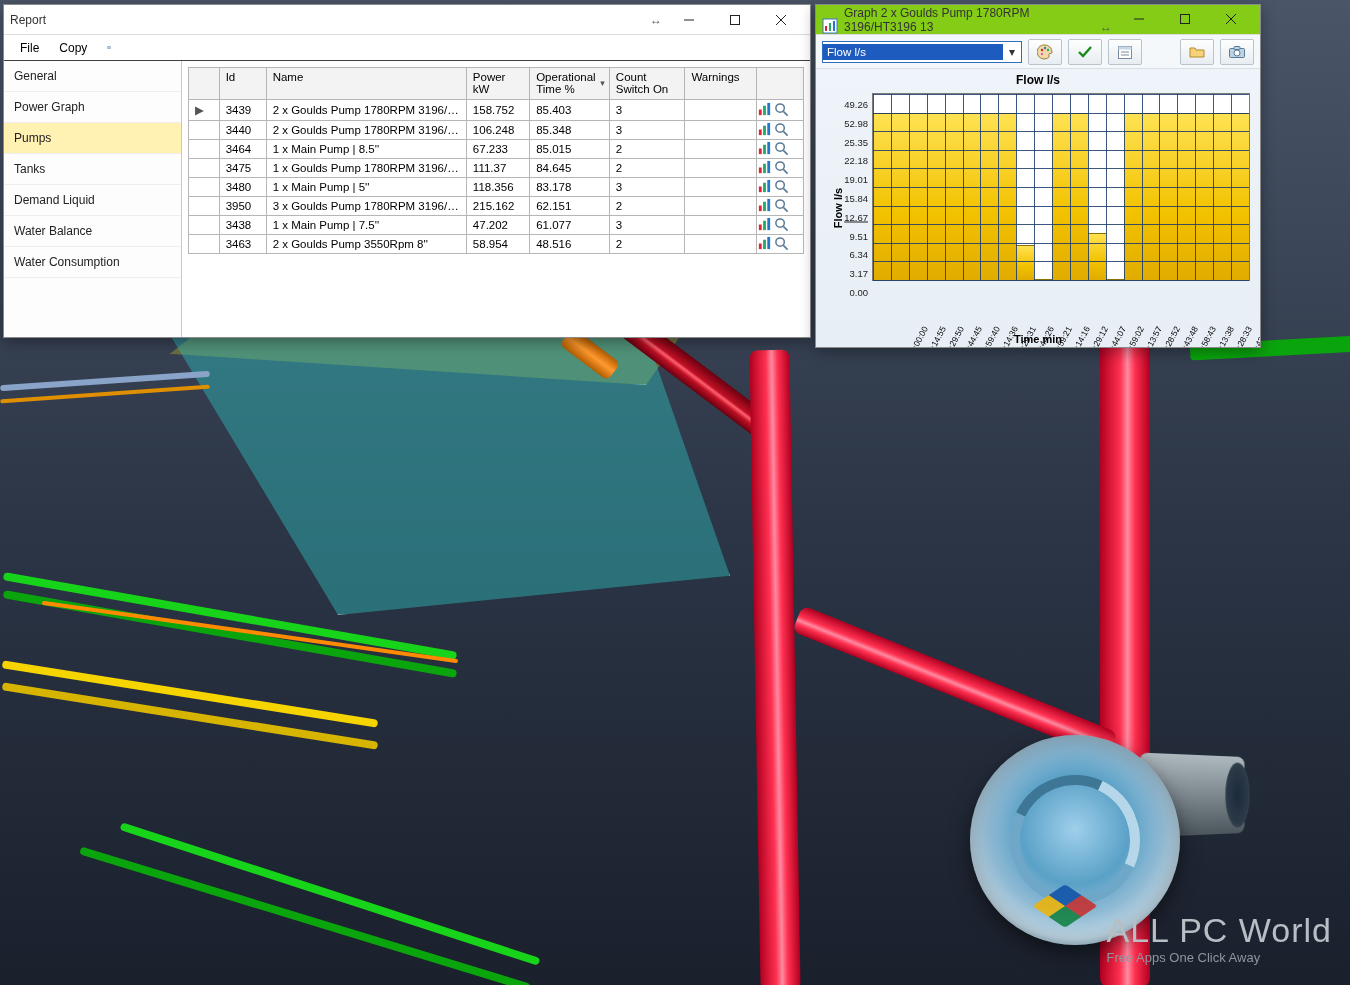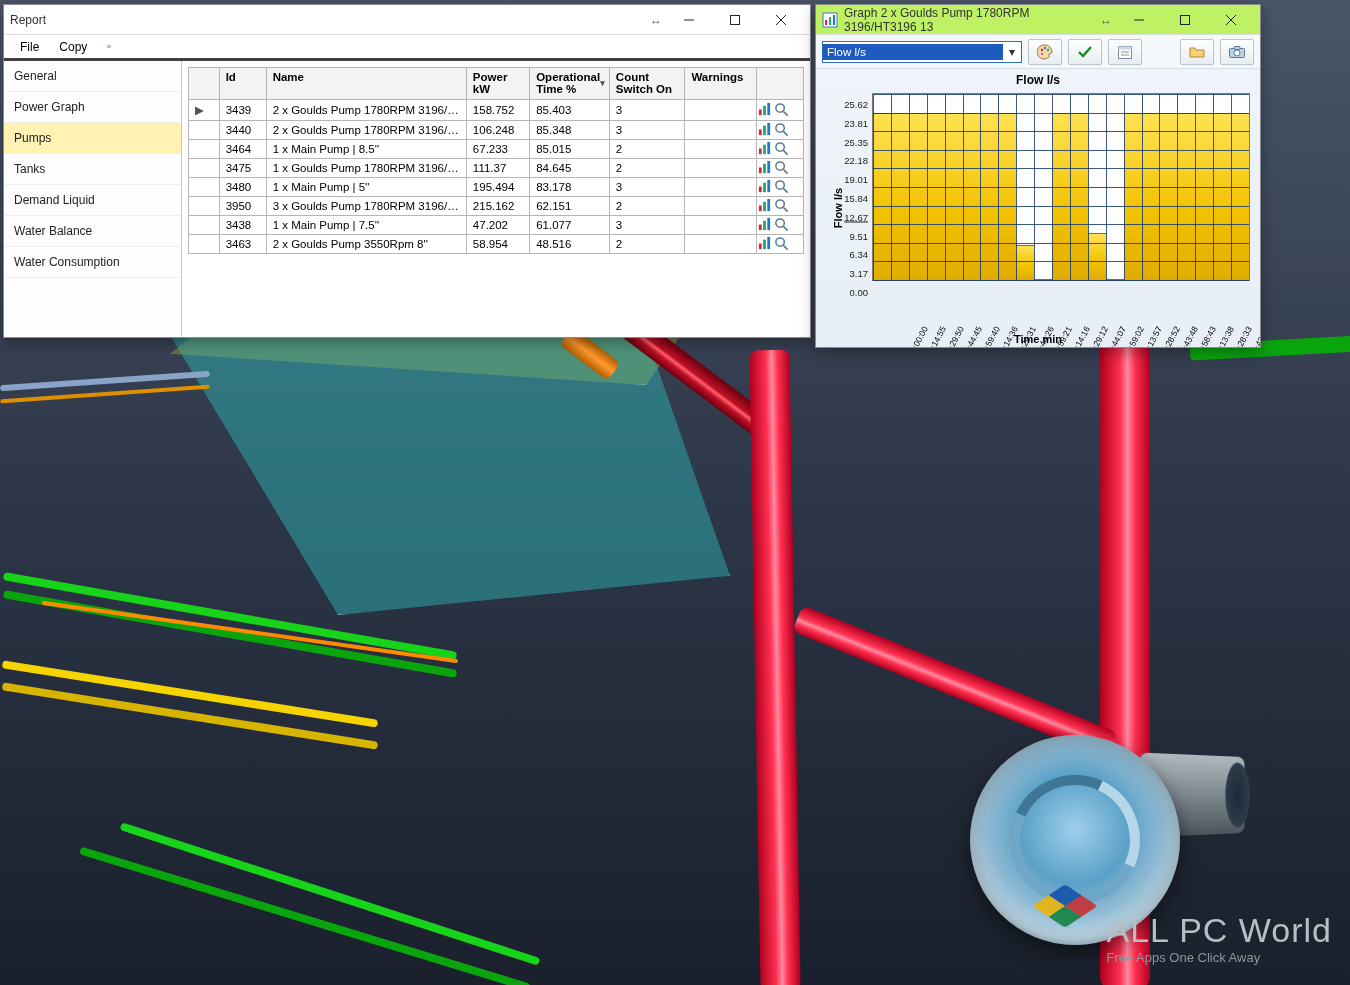--- a/index.html
+++ b/index.html
@@ -59,42 +59,42 @@
 .win{position:absolute; background:#fff; border:1px solid #8a8a8a; box-shadow:0 4px 14px rgba(0,0,0,.35); display:flex; flex-direction:column;}
 .titlebar{height:30px; display:flex; align-items:center; padding:0 6px; background:#fff; border-bottom:1px solid #dcdcdc;}
 .titlebar .title{flex:1; font-size:12px; color:#333;}
 .titlebar .ico{width:16px;height:16px;margin-right:6px;display:inline-flex;align-items:center;justify-content:center;}
 .winbtns{display:flex;}
 .winbtn{width:46px;height:30px;display:flex;align-items:center;justify-content:center;color:#333;}
 .drag-ind{font-size:12px; color:#555; padding:0 4px;}
 
 
 .report{left:3px; top:4px; width:808px; height:334px; z-index:5;}
-.menu{height:26px; display:flex; align-items:center; gap:4px; padding:2px 8px; border-bottom:3px solid #404040;}
+.menu{height:26px; display:flex; align-items:center; gap:4px; padding:2px 8px; border-bottom:1px solid #404040;}
 .menu span{padding:2px 8px; cursor:default;}
 .menu .cam{width:20px;height:16px;display:inline-flex;align-items:center;justify-content:center;color:#5b7f9b;}
 .rpt-body{flex:1; display:flex; min-height:0;}
 .sidebar{width:178px; border-right:1px solid #c8c8c8; background:#fdfdfd; overflow:hidden;}
 .sidebar .item{padding:8px 10px; border-bottom:1px solid #eee; cursor:default; font-size:12px; color:#222;}
 .sidebar .item.active{background:#fff2b3;}
 .grid-wrap{flex:1; padding:6px; overflow:hidden;}
 table.grid{width:100%; border-collapse:collapse; table-layout:fixed; font-size:11.5px;}
 table.grid th, table.grid td{border:1px solid #b6b6b6; padding:3px 6px; text-align:left; white-space:nowrap; overflow:hidden; text-overflow:ellipsis; background:#fff;}
-table.grid th{background:#f3f3f3; font-weight:700; position:relative; vertical-align:top; height:32px;}
+table.grid th{background:#f3f3f3; font-weight:400; position:relative; vertical-align:top; height:32px;}
 table.grid th .sort{position:absolute; right:4px; top:10px; font-size:9px; color:#555;}
 .rowind{width:22px;text-align:center;color:#555;}
 .iconcell{width:40px; padding:0 !important; text-align:center;}
 .iconcell .ib{display:inline-flex;gap:2px;align-items:center;justify-content:center;}
 .iconcell svg{width:15px;height:15px;}
 col.c-ind{width:30px;} col.c-id{width:46px;} col.c-name{width:196px;}
 col.c-pw{width:62px;} col.c-ot{width:78px;} col.c-cs{width:74px;} col.c-wn{width:70px;} col.c-ic{width:46px;}
 
 
 .graph{left:815px; top:4px; width:446px; height:344px; z-index:5;}
-.graph .titlebar{background:#bef264;}
+.graph .titlebar{background:#84cc16;align-items:flex-end;}
 .toolbar{height:34px; display:flex; align-items:center; gap:6px; padding:3px 6px; border-bottom:1px solid #d7dfe6; background:#f4f8fb;}
 .combo{flex:0 0 200px; height:22px; border:1px solid #2e6cc0; display:flex; align-items:center; background:#fff;}
 .combo .sel{flex:1; background:#1e5bbf; color:#fff; font-size:11.5px; padding:2px 4px;}
 .combo .dd{width:18px; text-align:center; color:#333;}
 .tbtn{width:34px;height:26px;border:1px solid #b9c3cc;background:linear-gradient(#fefefe,#e7edf2);display:flex;align-items:center;justify-content:center;border-radius:2px;}
 .tbtn svg{width:16px;height:16px;}
 .chart-area{flex:1; position:relative; background:linear-gradient(#eef4f9,#e7eef5); padding:4px 8px 4px 4px; overflow:hidden;}
 .chart-title{position:absolute; top:4px; left:0; right:0; text-align:center; font-weight:700; font-size:12px;}
 .y-title{position:absolute; left:2px; top:50%; transform:translateY(-50%) rotate(-90deg); font-weight:700; font-size:11px;}
 .x-title{position:absolute; bottom:2px; left:0; right:0; text-align:center; font-weight:700; font-size:11px;}
@@ -289,21 +289,21 @@
                   <span><svg viewBox="0 0 16 16">
                       <circle cx="6.5" cy="6.5" r="4.5" fill="none" stroke="#5a7b96" stroke-width="1.6"></circle>
                       <line x1="10" y1="10" x2="14.5" y2="14.5" stroke="#5a7b96" stroke-width="1.8"></line>
                     </svg></span>
                 </span></td>
             </tr>
             <tr>
               <td class="rowind"></td>
               <td>3480</td>
               <td>1 x Main Pump | 5''</td>
-              <td>195.494</td>
+              <td>118.356</td>
               <td>83.178</td>
               <td>3</td>
               <td></td>
               <td class="iconcell"><span class="ib">
                   <span><svg viewBox="0 0 16 16">
                       <rect x="2" y="8" width="3" height="6" fill="#d23"></rect>
                       <rect x="6.5" y="4" width="3" height="10" fill="#2a6"></rect>
                       <rect x="11" y="1" width="3" height="13" fill="#27c"></rect>
                     </svg></span>
                   <span><svg viewBox="0 0 16 16">
@@ -456,22 +456,22 @@
     <div class="yticks" id="yticks">
         <div class="ytick" style="top: 100%;">0.00</div>
         <div class="ytick" style="top: 89.9968%;">3.17</div>
         <div class="ytick" style="top: 79.9937%;">6.34</div>
         <div class="ytick" style="top: 69.9905%; text-align: center;">9.51</div>
         <div class="ytick" style="top: 60.0189%; text-decoration: underline;">12.67</div>
         <div class="ytick" style="top: 50.0158%;">15.84</div>
         <div class="ytick" style="top: 40.0126%;">19.01</div>
         <div class="ytick" style="top: 30.0095%;">22.18</div>
         <div class="ytick" style="top: 20.0063%;">25.35</div>
-        <div class="ytick" style="top: 10.0032%;">23.81</div>
-        <div class="ytick" style="top: 0%;">25.62</div>
+        <div class="ytick" style="top: 10.0032%;">52.98</div>
+        <div class="ytick" style="top: 0%;">49.26</div>
       </div>
     <div class="plot" id="plot">
       <div class="bars" id="bars">
           <div class="bar" style="left: 0%; width: 4.7619%; height: 89.9968%;"></div>
           <div class="bar" style="left: 4.7619%; width: 4.7619%; height: 89.9968%;"></div>
           <div class="bar" style="left: 9.52381%; width: 4.7619%; height: 89.9968%;"></div>
           <div class="bar" style="left: 14.2857%; width: 4.7619%; height: 89.9968%;"></div>
           <div class="bar" style="left: 19.0476%; width: 4.7619%; height: 89.9968%;"></div>
           <div class="bar" style="left: 23.8095%; width: 4.7619%; height: 89.9968%;"></div>
           <div class="bar" style="left: 28.5714%; width: 4.7619%; height: 89.9968%;"></div>

